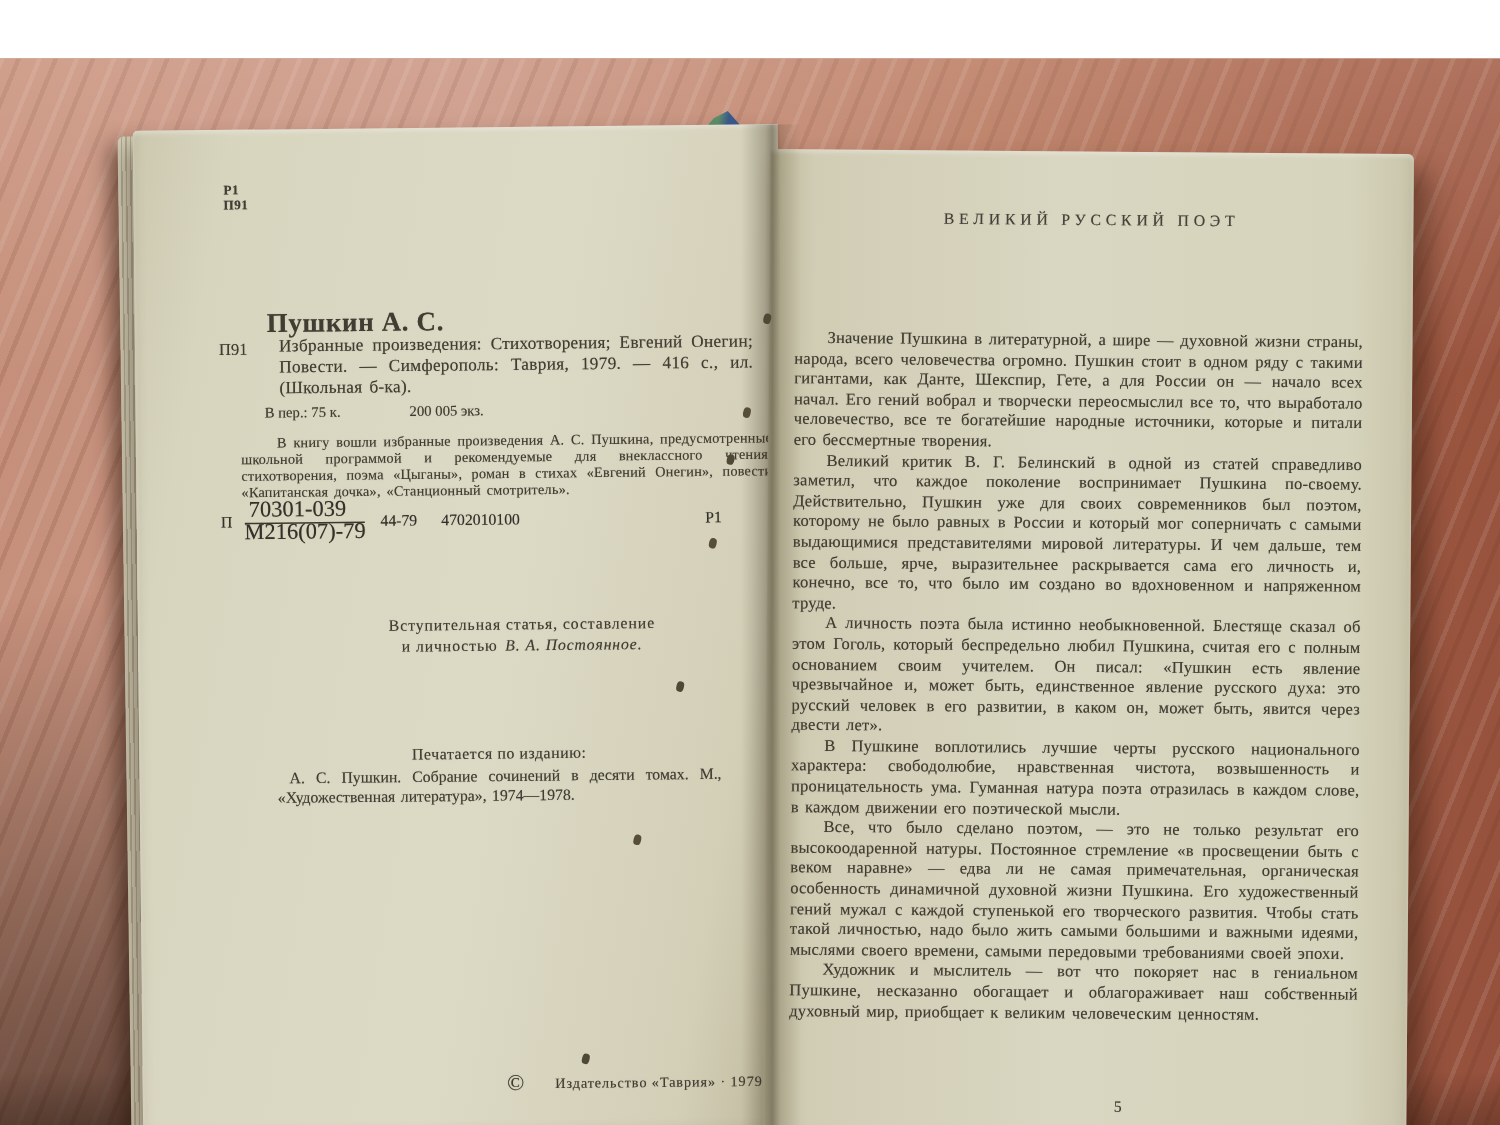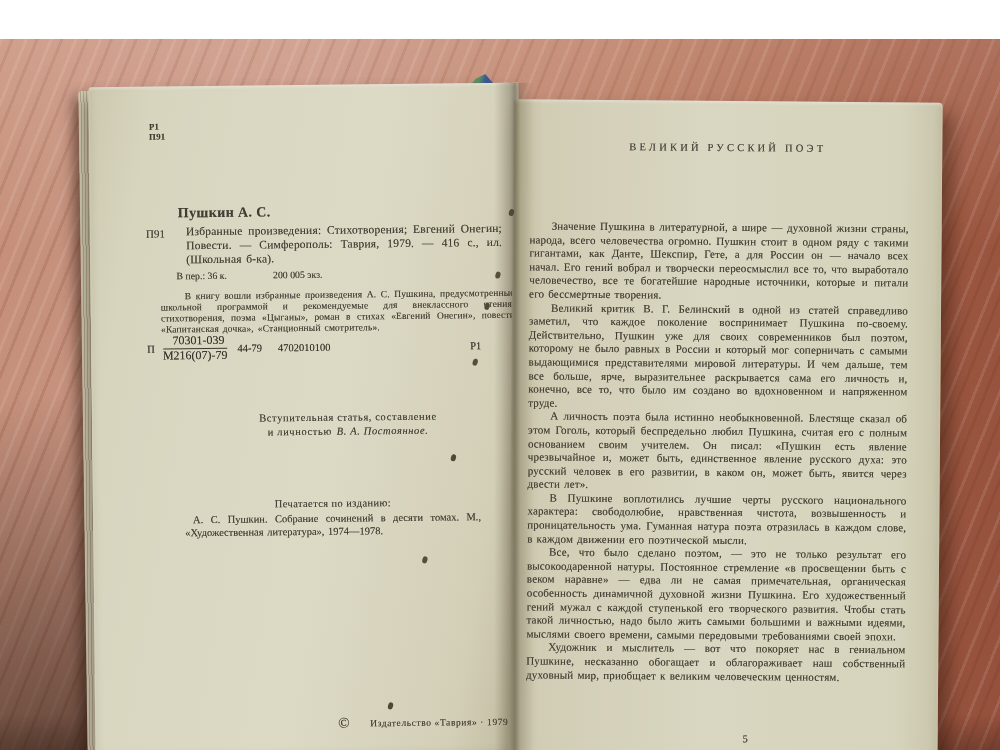--- a/index.html
+++ b/index.html
@@ -53,30 +53,30 @@
       rgba(45,38,22,0.42) 52%,rgba(70,60,38,0.18) 66%,rgba(60,50,30,0) 100%);}
   .stitches{position:absolute;left:509px;top:170px;width:5px;height:7px;border-radius:45%;
     background:#4f4836;transform:rotate(14deg);
     box-shadow:2px 64px 0 #564e3a,-1px 97px 0 #4f4836,1px 154px 0 #564e3a,
                3px 252px 0 #4f4836,0 358px 0 #564e3a,2px 508px 0 #4f4836;}
 
   
   .lp-code{position:absolute;left:60px;top:35px;font-size:8.8px;font-weight:bold;
     line-height:10px;letter-spacing:0.3px;}
   .lp-code span{display:block;}
-  .lp-author{position:absolute;left:88px;top:119px;font-size:14px;font-weight:bold;letter-spacing:0.4px;}
+  .lp-author{position:absolute;left:88px;top:119px;font-size:18px;font-weight:bold;letter-spacing:0.4px;}
   .lp-entry-code{position:absolute;left:56px;top:141px;font-size:11px;}
   .lp-imprint{position:absolute;left:96px;top:138px;width:316px;font-size:11.5px;line-height:14px;
     text-align:justify;letter-spacing:0.2px;word-spacing:1.5px;}
   .lp-price-row{position:absolute;left:86px;top:184px;font-size:9.8px;display:flex;gap:46px;}
   .lp-annotation{position:absolute;left:70px;top:205px;width:354px;font-size:9.5px;line-height:11px;
     text-align:justify;text-indent:24px;word-spacing:1.4px;letter-spacing:0.15px;}
   .lp-catalog{position:absolute;left:56px;top:249px;width:362px;display:flex;align-items:center;
     font-size:10.5px;color:#34302a;}
-  .frac{display:inline-block;text-align:right;margin-left:8px;font-size:12px;line-height:11.5px;}
+  .frac{display:inline-block;text-align:left;margin-left:8px;font-size:15px;line-height:11.5px;}
   .frac .num{display:block;border-bottom:1px solid #3c382e;padding:0 3px 1px;}
   .frac .den{display:block;padding-top:1px;}
   .cat-a{margin-left:10px;}
   .cat-b{margin-left:16px;font-family:Liberation Serif, serif;}
   .cat-r{margin-left:auto;margin-right:28px;}
   .lp-editors{position:absolute;left:118px;top:326px;width:276px;text-align:center;
     font-size:10.5px;line-height:14px;letter-spacing:0.6px;}
   .lp-editors i{margin-left:5px;}
   .lp-source{position:absolute;left:92px;top:412px;width:296px;font-size:10.5px;line-height:13.5px;}
   .src-head{display:block;text-align:center;letter-spacing:0.4px;margin-bottom:1px;}
@@ -114,21 +114,21 @@
       <div class="lp-code">
         <span>Р1</span>
         <span>П91</span>
       </div>
 
       <div class="lp-author">Пушкин А. С.</div>
       <div class="lp-entry-code">П91</div>
       <div class="lp-imprint">Избранные произведения: Стихотворения; Евгений Онегин; Повести. — Симферополь: Таврия, 1979. — 416 с., ил. (Школьная б-ка).</div>
 
       <div class="lp-price-row">
-        <span>В пер.: 36 к.</span>
+        <span>В пер.: 75 к.</span>
         <span>200 005 экз.</span>
       </div>
 
       <div class="lp-annotation">В книгу вошли избранные произведения А. С. Пушкина, предусмотренные школьной программой и рекомендуемые для внеклассного чтения: стихотворения, поэма «Цыганы», роман в стихах «Евгений Онегин», повести «Капитанская дочка», «Станционный смотритель».</div>
 
       <div class="lp-catalog">
         <span>П</span>
         <span class="frac">
           <span class="num">70301-039</span>
           <span class="den">М216(07)-79</span>

